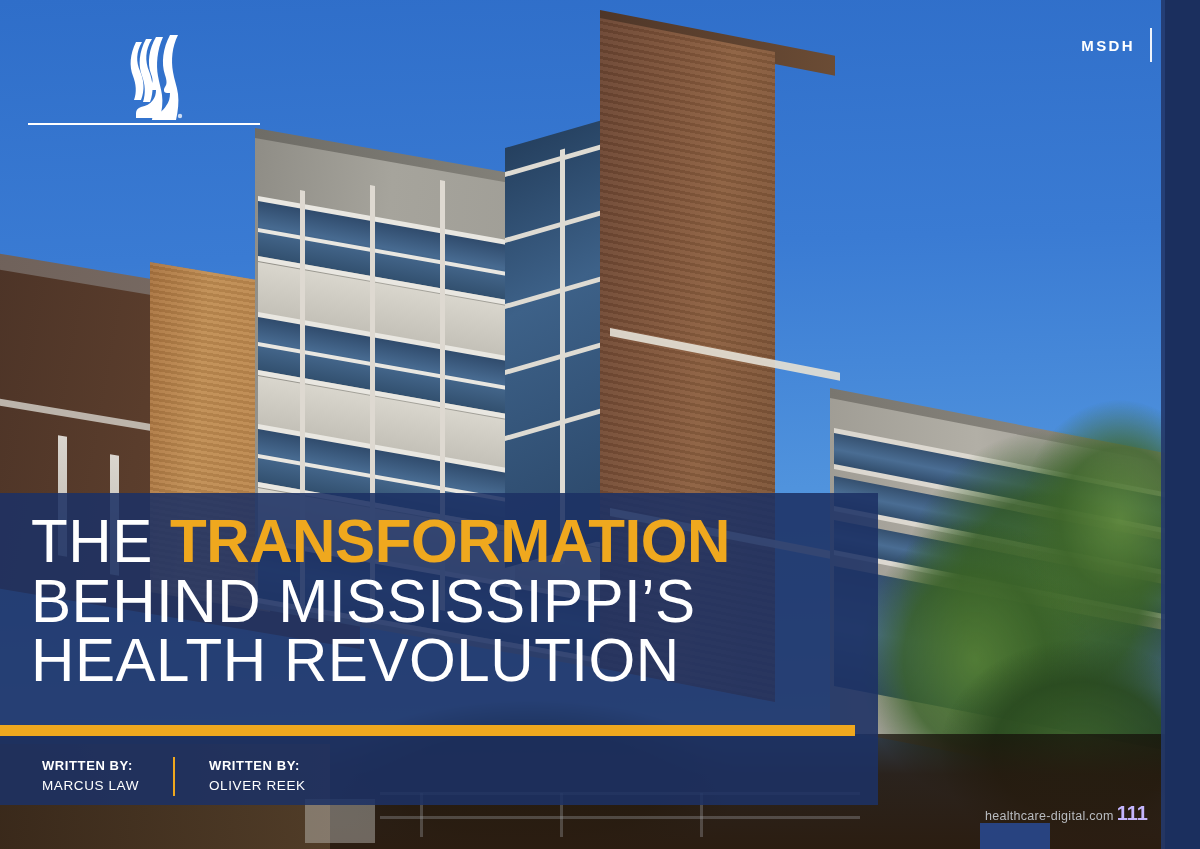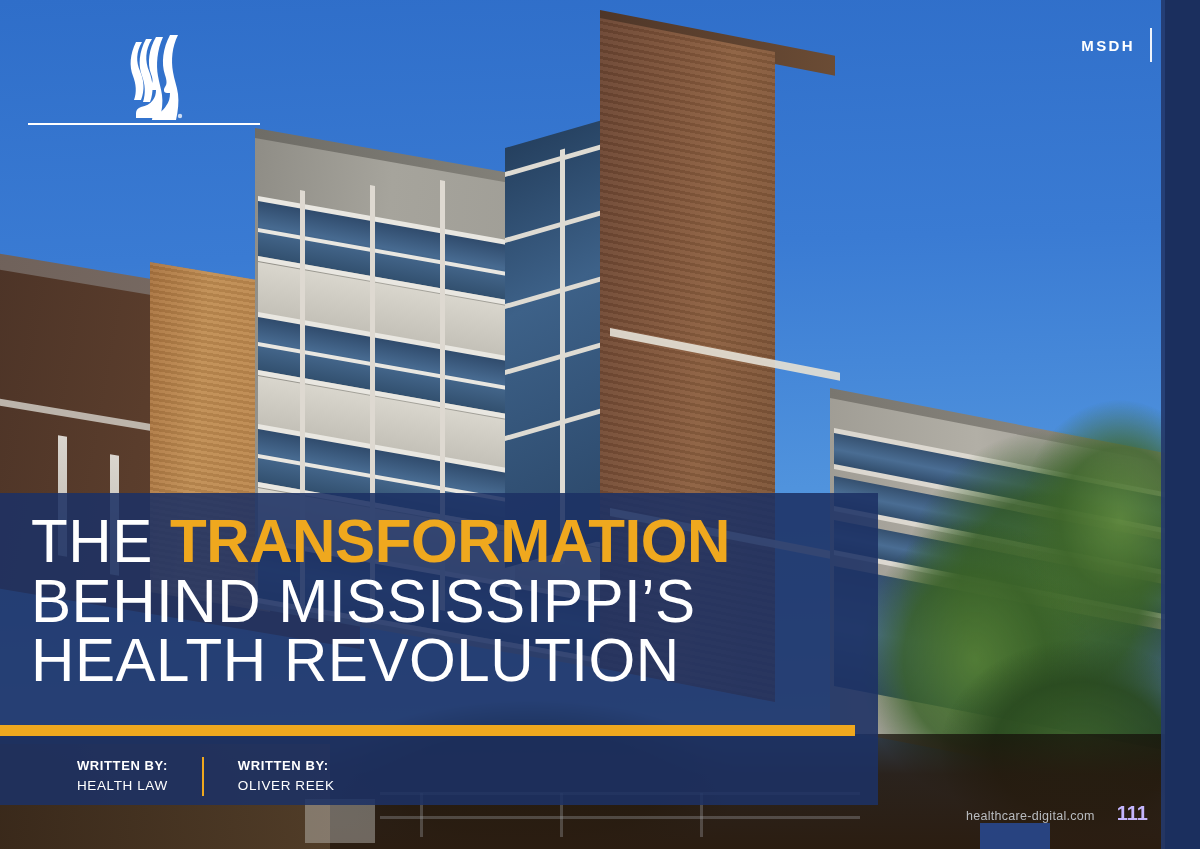--- a/index.html
+++ b/index.html
@@ -361,21 +361,20 @@
     width: 855px;
     height: 11px;
     background: #efa81e;
   }
   .credits {
     position: absolute;
     left: 42px; top: 263px;
     display: flex;
     align-items: stretch;
     gap: 8px;
-    margin-left: 35px;
   }
   .credit-col {
     display: flex;
     flex-direction: column;
     justify-content: center;
   }
   .credit-role {
     color: #ffffff;
     font-size: 13px;
     font-weight: 700;
@@ -394,21 +393,21 @@
     background: #efa81e;
     margin: 1px 26px 1px 26px;
   }
 
   
   .footer {
     position: absolute;
     right: 52px; bottom: 24px;
     display: flex;
     align-items: baseline;
-    gap: 22px;
+    gap: 3px;
     z-index: 6;
   }
   .footer-site {
     color: #b9bcc0;
     font-size: 12.5px;
     letter-spacing: .3px;
   }
   .footer-page {
     color: #c4b5fd;
     font-size: 20px;
@@ -559,21 +558,21 @@
         <span class="hl-line hl-thin">BEHIND MISSISSIPPI’S</span>
         <span class="hl-line hl-thin">HEALTH REVOLUTION</span>
       </h1>
     </div>
 
     <div class="gold-rule"></div>
 
     <div class="credits">
       <div class="credit-col">
         <span class="credit-role">WRITTEN BY:</span>
-        <span class="credit-name">HEALTH LAW</span>
+        <span class="credit-name">MARCUS LAW</span>
       </div>
       <div class="credit-div"></div>
       <div class="credit-col">
         <span class="credit-role">WRITTEN BY:</span>
         <span class="credit-name">OLIVER REEK</span>
       </div>
     </div>
   </div>
 
   <div class="footer">

